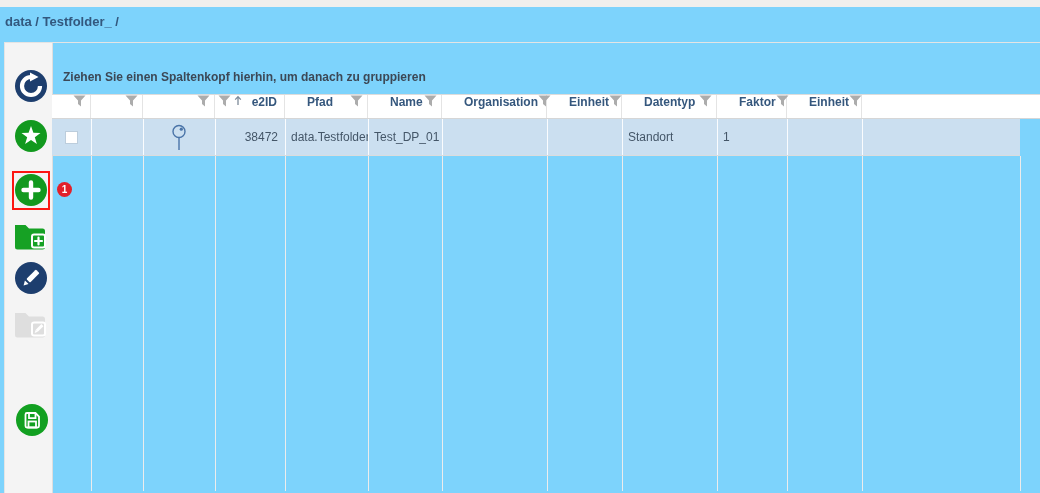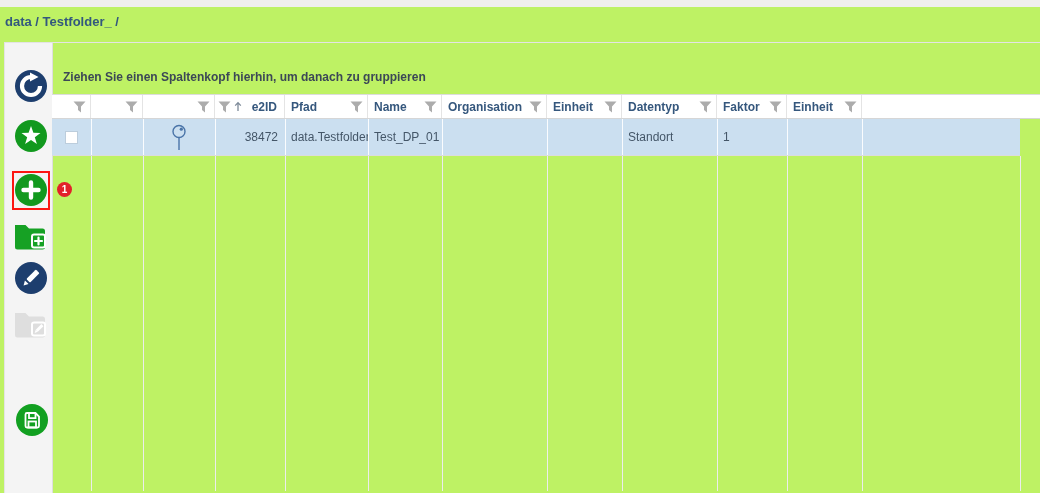--- a/index.html
+++ b/index.html
@@ -1,16 +1,16 @@
 <!DOCTYPE html>
 <html><head>
 <meta charset="utf-8">
 <style>
   html,body{margin:0;padding:0;background:#fff;}
-  .screen{position:relative;width:1040px;height:493px;background:#bef264;
+  .screen{position:relative;width:1040px;height:493px;background:#7dd3fc;
           font-family:"Liberation Sans","DejaVu Sans",sans-serif;overflow:hidden;}
 
   
   .topstrip{position:absolute;left:0;top:0;width:1040px;height:7px;background:#f0efed;}
   .breadcrumb{position:absolute;left:5px;top:14px;font-size:13px;font-weight:bold;color:#33587e;cursor:pointer;}
   .hr-top{position:absolute;left:4px;top:42px;width:1036px;height:1px;background:#e4e4e4;}
   .vleft{position:absolute;left:4px;top:42px;width:1px;height:451px;background:#e4e4e4;}
 
   
   .sidebar{position:absolute;left:5px;top:43px;width:47px;height:450px;background:#f4f4f4;
@@ -24,24 +24,24 @@
 
   
   .redbox{position:absolute;left:12px;top:171px;width:38px;height:39px;border:2px solid #fc1712;box-sizing:border-box;pointer-events:none;}
   .stepbadge{position:absolute;left:57px;top:182px;width:15px;height:15px;border-radius:50%;
              background:#e2202a;color:#fff;font-size:10px;font-weight:bold;text-align:center;line-height:15px;}
 
   
   .group-hint{position:absolute;left:63px;top:70px;font-size:12px;font-weight:bold;color:#3c4856;}
   .header-row{position:absolute;left:52px;top:94px;width:988px;height:25px;background:#fff;
               border-top:1px solid #dcdcdc;border-bottom:1px solid #d6d6d6;box-sizing:border-box;}
-  .hcell{position:absolute;top:0;height:23px;display:flex;align-items:center;
+  .hcell{position:absolute;top:0;height:23px;display:flex;align-items:flex-start;
          border-right:1px solid #e4e4e4;box-sizing:border-box;cursor:pointer;}
   .hcell .lbl{font-size:12px;font-weight:bold;color:#35577d;white-space:nowrap;}
-  .hcell .lbl.lpad{margin-left:6px;}
+  .hcell .lbl.lpad{margin-left:22px;}
   .hcell .funnel-r{margin-left:auto;margin-right:4px;flex:0 0 auto;}
   .hcell .funnel-l{margin-left:3px;flex:0 0 auto;}
   .hcell .sort{margin-left:3px;flex:0 0 auto;}
   .hcell .lbl.rgt{margin-left:auto;margin-right:7px;}
   .hcell.last{border-right:none;}
   .x0{left:0;width:39px}.x1{left:39px;width:52px}.x2{left:91px;width:72px}.x3{left:163px;width:70px}
   .x4{left:233px;width:83px}.x5{left:316px;width:74px}.x6{left:390px;width:105px}.x7{left:495px;width:75px}
   .x8{left:570px;width:95px}.x9{left:665px;width:70px}.x10{left:735px;width:75px}.x11{left:810px;width:158px}
   .hcell.x11{border-right:1px solid #e4e4e4;}
 

